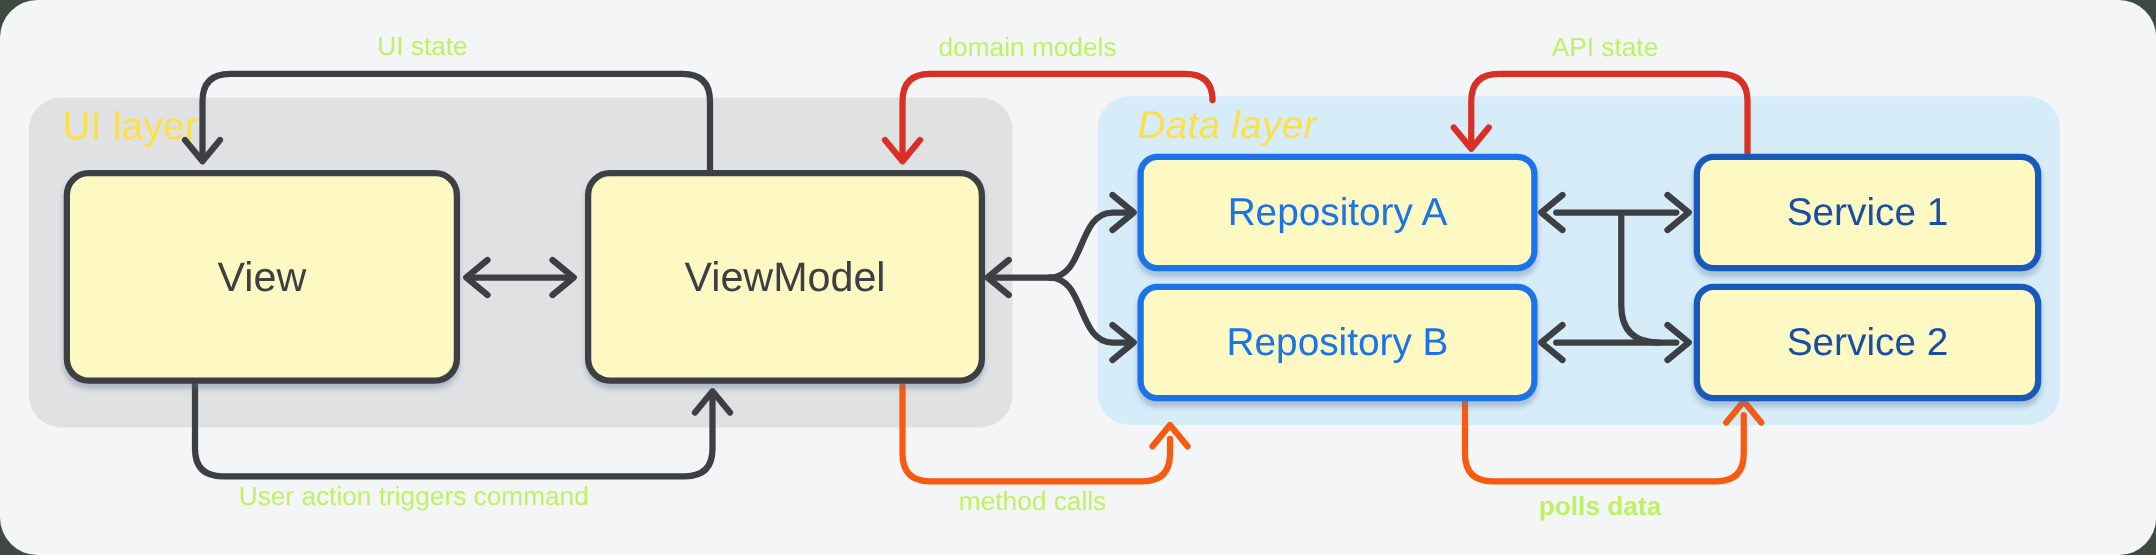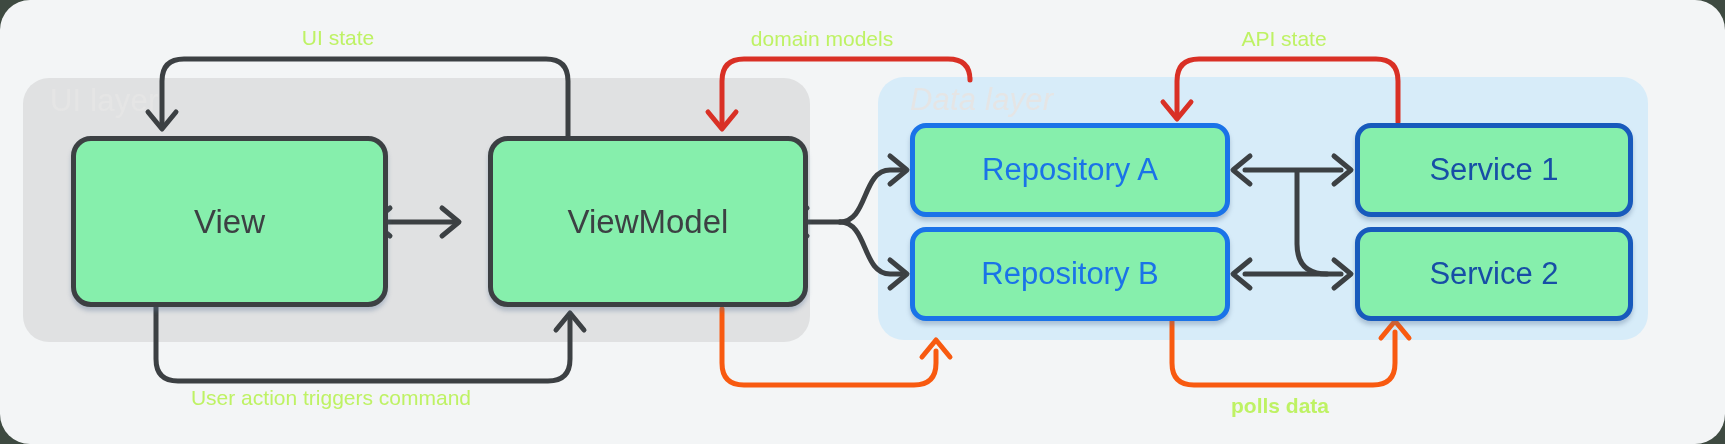--- a/index.html
+++ b/index.html
@@ -10,34 +10,34 @@
   }
   .stage{position:relative;width:1725px;height:444px;}
   .canvas{
     position:absolute;inset:0;
     background:#f3f5f6;border-radius:30px;
   }
   .layer-panel{position:absolute;border-radius:26px;}
   .panel-ui{left:23px;top:78px;width:787px;height:264px;background:#e0e1e2;}
   .panel-data{left:878px;top:77px;width:770px;height:263px;background:#d7ecf9;}
   .layer-label{
-    position:absolute;font-size:31px;color:#e5e5e5;letter-spacing:.2px;
+    position:absolute;font-size:31px;color:#fde047;letter-spacing:.2px;
     white-space:nowrap;
   }
   .label-ui{left:50px;top:83px;}
   .label-data{left:910px;top:82px;font-style:italic;}
   .node{
-    position:absolute;box-sizing:border-box;background:#86efac;
+    position:absolute;box-sizing:border-box;background:#fef9c3;
     display:flex;align-items:center;justify-content:center;
     white-space:nowrap;
     box-shadow:0 4px 4px rgba(90,115,150,0.35);
   }
   .node-dark{
     border:5px solid #3c4043;border-radius:20px;
-    color:#3c4043;font-size:33px;margin-left:20px;
+    color:#3c4043;font-size:33px;
   }
   .node-repo{
     border:5px solid #1a73e8;border-radius:16px;
     color:#1a73e8;font-size:31px;
   }
   .node-service{
     border:5px solid #185abc;border-radius:16px;
     color:#174ea6;font-size:31px;
   }
   .n-view{left:51px;top:136px;width:317px;height:171px;}
@@ -140,14 +140,15 @@
   <div class="node node-dark n-viewmodel">ViewModel</div>
   <div class="node node-repo n-repo-a">Repository A</div>
   <div class="node node-repo n-repo-b">Repository B</div>
   <div class="node node-service n-service-1">Service 1</div>
   <div class="node node-service n-service-2">Service 2</div>
 
   <div class="edge-label l-ui-state">UI state</div>
   <div class="edge-label l-domain">domain models</div>
   <div class="edge-label l-api">API state</div>
   <div class="edge-label l-user-action">User action triggers command</div>
+  <div class="edge-label l-method">method calls</div>
   <div class="edge-label l-polls">polls data</div>
 </div>
 
 </body></html>

